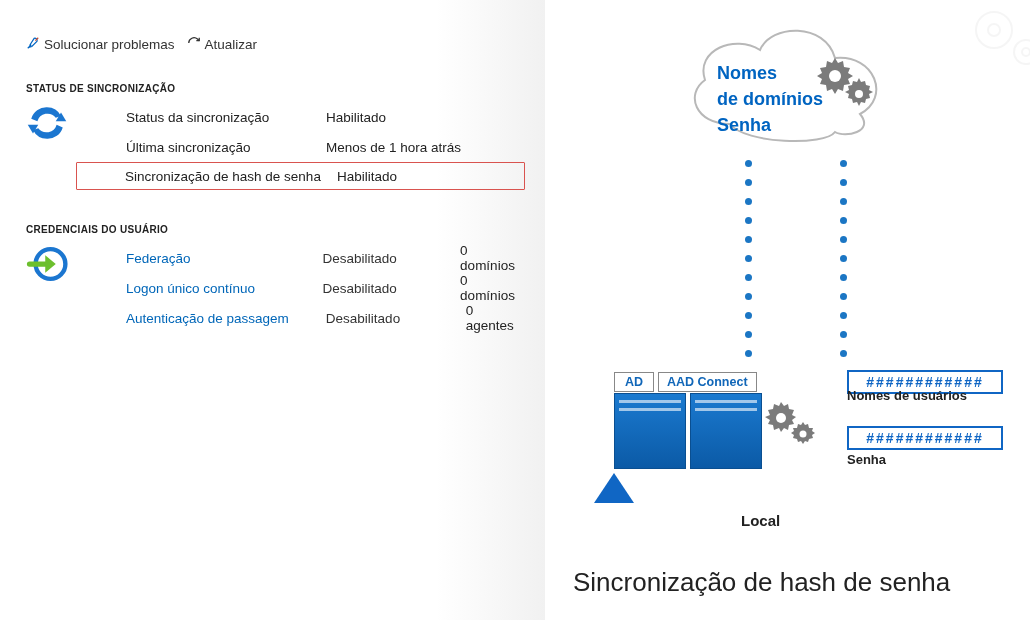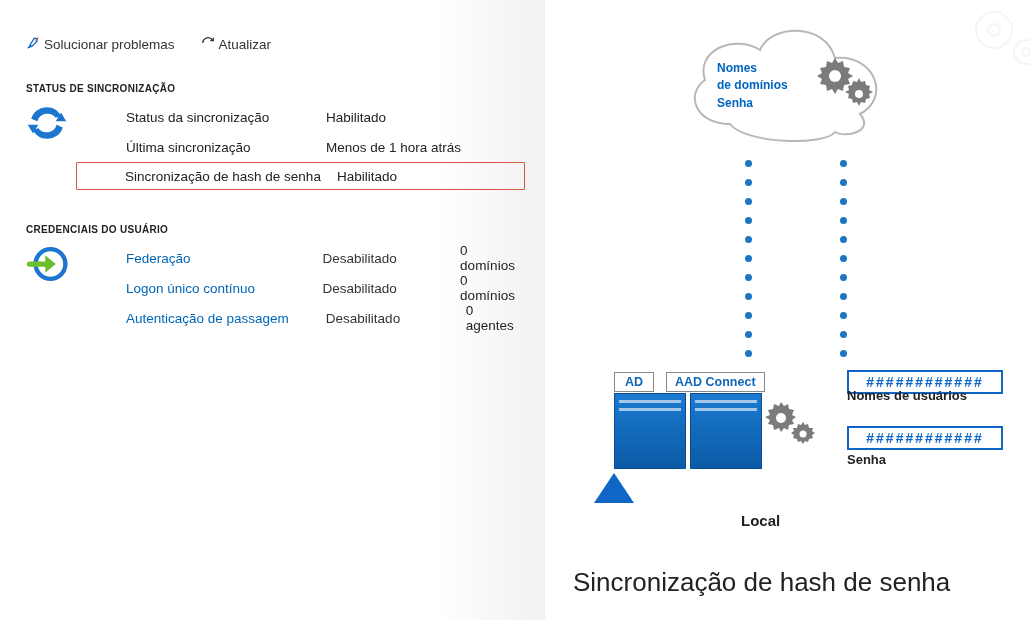--- a/index.html
+++ b/index.html
@@ -22,21 +22,21 @@
     position: relative;
   }
   .right-panel {
     flex: 1;
     height: 100%;
     background: #fff;
     position: relative;
   }
 
   
-  .toolbar { display: flex; align-items: center; gap: 20px; margin-bottom: 30px; margin-top: 12px; }
+  .toolbar { display: flex; align-items: center; gap: 6px; margin-bottom: 30px; margin-top: 12px; }
   .tool-link { color: #333; font-size: 13.5px; cursor: pointer; display: inline-flex; align-items: center; gap: 4px; }
   .tool-link svg { width: 14px; height: 14px; }
 
   
   .section-heading {
     font-weight: 700;
     font-size: 10px;
     letter-spacing: 0.3px;
     margin-bottom: 8px;
     color: #222;
@@ -58,30 +58,30 @@
   }
 
   .cred-block { display: flex; gap: 12px; }
   .cred-icon svg { width: 42px; height: 42px; }
   .cred-rows { flex: 1; }
   .cred-rows .label { color: #0066b8; cursor: pointer; }
   .cred-rows .val { color: #333; }
 
   
   .cloud-wrap { position: absolute; top: 14px; left: 130px; width: 220px; height: 130px; }
-  .cloud-text { position: absolute; top: 46px; left: 42px; font-size: 12px; font-weight: 700; color: #0064c1; line-height: 1.45; }
+  .cloud-text { position: absolute; top: 46px; left: 42px; font-size: 18px; font-weight: 700; color: #0064c1; line-height: 1.45; }
   .cloud-gears { position: absolute; top: 40px; left: 140px; }
 
   .dots-col { position: absolute; top: 160px; display: flex; flex-direction: column; gap: 12px; }
   .dots-col .dot { width: 7px; height: 7px; background: #1b76c4; border-radius: 50%; }
   .dots-col.left { left: 200px; }
   .dots-col.right { left: 295px; }
 
   .servers-wrap { position: absolute; top: 372px; left: 55px; width: 200px; height: 130px; }
-  .server-label-row { display: flex; gap: 12px; margin-left: 14px; margin-bottom: 1px; }
+  .server-label-row { display: flex; gap: 4px; margin-left: 14px; margin-bottom: 1px; }
   .server-tab {
     background: #fff;
     border: 1px solid #888;
     padding: 2px 8px;
     font-size: 12.5px;
     font-weight: 700;
     color: #1066b8;
   }
   .server-bodies { display: flex; gap: 4px; margin-left: 14px; }
   .server-body {

